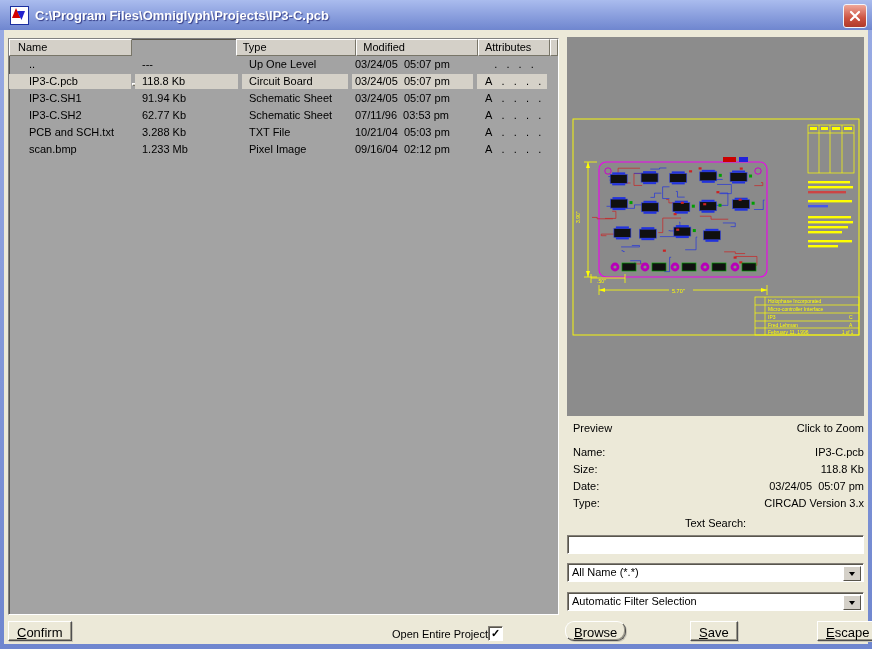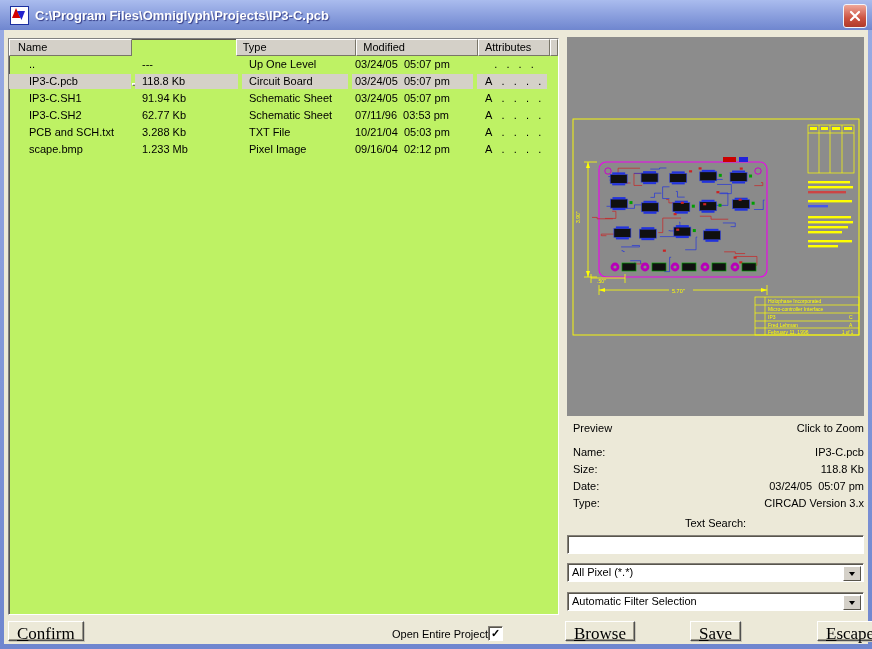--- a/index.html
+++ b/index.html
@@ -14,21 +14,21 @@
   #title-icon{width:17px;height:17px;margin-left:10px;background:#fff;border:1px solid #1b2fa0;flex:0 0 auto;}
   #title-text{margin-left:6px;color:#fff;font-weight:bold;font-size:13px;
     text-shadow:1px 1px 1px rgba(0,0,80,.6);white-space:nowrap;}
   #close-btn{position:absolute;right:5px;top:4px;width:22px;height:22px;border-radius:3px;
     background:linear-gradient(#EFA79A,#CC5240 60%,#B03A2A);border:1px solid #F0F4FC;
     display:flex;align-items:center;justify-content:center;cursor:default;}
   #close-btn svg{display:block;}
   
   #content{position:absolute;left:4px;top:30px;width:864px;height:614px;background:#ECE9D8;}
   
-  #filelist{position:absolute;left:4px;top:8px;width:549px;height:575px;background:#bef264;
+  #filelist{position:absolute;left:4px;top:8px;width:549px;height:575px;background:#a3a3a3;
     border:1px solid;border-color:#808080 #fff #fff #808080;box-shadow:inset 1px 1px 0 #58554c;}
   #header-row{display:flex;height:17px;}
   .hdr{background:#D4D0C8;border:1px solid;border-color:#fff #787568 #787568 #fff;
     box-sizing:border-box;padding:1px 0 0 6px;overflow:hidden;white-space:nowrap;}
   .hdr.c-name{width:126px;padding-left:8px;}
   .hdr.c-size{width:107px;margin-top:44px;}
   .hdr.c-type{width:124px;}
   .hdr.c-mod{width:125px;}
   .hdr.c-attr{width:74px;}
   .hdr.c-fill{flex:1;}
@@ -55,21 +55,21 @@
   .combo{position:absolute;left:563px;width:297px;height:19px;}
   .combo .val{position:absolute;left:4px;top:2px;white-space:nowrap;}
   .combo .drop{position:absolute;right:2px;top:2px;width:16px;height:13px;background:#D4D0C8;
     border:1px solid;border-color:#fff #58554c #58554c #fff;display:flex;align-items:center;justify-content:center;}
   .arrow-down{width:0;height:0;border-left:3.5px solid transparent;border-right:3.5px solid transparent;
     border-top:4px solid #000;}
   
   .btn{position:absolute;height:20px;background:#ECE9D8;
     border:1px solid;border-color:#fff #4f4f4f #4f4f4f #fff;
     box-shadow:inset -1px -1px 0 #9a9789, 1px 1px 0 #c9c6b8;
-    font-family:Liberation Serif, serif;font-size:17px;text-align:center;
+    font-family:Liberation Sans, sans-serif;font-size:13px;text-align:center;
     padding:2px 8px 0 8px;box-sizing:border-box;cursor:default;}
   #open-project{position:absolute;top:596px;right:365px;display:flex;align-items:center;}
   #open-project-checkbox{width:13px;height:13px;background:#fff;border:1px solid;
     border-color:#848078 #fff #fff #848078;box-shadow:inset 1px 1px 0 #58554c;
     display:flex;align-items:center;justify-content:center;font-size:11px;font-weight:bold;line-height:11px;}
   u{text-decoration:underline;}
 </style>
 </head>
 <body>
 
@@ -165,21 +165,21 @@
         <div class="cell c-type">TXT File</div>
         <div class="cell c-mod">10/21/04  05:03 pm</div>
         <div class="cell c-attr">A&nbsp;&nbsp;&nbsp;.&nbsp;&nbsp;&nbsp;.&nbsp;&nbsp;&nbsp;.&nbsp;&nbsp;&nbsp;.</div>
       </div>
 
       <div class="row">
         <div class="cell c-name">
           <span class="ficon">
             
           </span>
-          <span class="fname">scape.bmp</span>
+          <span class="fname">scan.bmp</span>
         </div>
         <div class="cell c-size">1.233 Mb</div>
         <div class="cell c-type">Pixel Image</div>
         <div class="cell c-mod">09/16/04  02:12 pm</div>
         <div class="cell c-attr">A&nbsp;&nbsp;&nbsp;.&nbsp;&nbsp;&nbsp;.&nbsp;&nbsp;&nbsp;.&nbsp;&nbsp;&nbsp;.</div>
       </div>
     </div>
 
     <div id="preview-box">
       <svg id="pcb-svg" width="297" height="379" viewBox="0 0 297 379">
@@ -397,36 +397,36 @@
     </div>
     <div class="info-row" style="top:467px;">
       <span>Type:</span>
       <span style="white-space:pre;">CIRCAD Version 3.x</span>
     </div>
 
     <div id="text-search-label" style="top:487px;">Text Search:</div>
     <input id="search-input" class="sunken" type="text" value="" style="">
 
     <div class="combo sunken" style="top:533px;">
-      <span class="val">All Pixel (*.*)</span>
+      <span class="val">All Name (*.*)</span>
       <span class="drop">
         <span class="arrow-down"></span>
       </span>
     </div>
     <div class="combo sunken" style="top:562px;">
       <span class="val">Automatic Filter Selection</span>
       <span class="drop">
         <span class="arrow-down"></span>
       </span>
     </div>
 
     <button class="btn" style="left:4px;top:591px;min-width:46px;"><u>C</u>onfirm</button>
 
     <div id="open-project">
       <span>Open Entire Project</span>
       <span id="open-project-checkbox">✓</span>
     </div>
 
-    <button class="btn" style="left:561px;top:591px;min-width:47px;"><u>B</u>rowse</button>
+    <button class="btn" style="left:561px;top:591px;min-width:47px;border-radius:9px;"><u>B</u>rowse</button>
     <button class="btn" style="left:686px;top:591px;min-width:45px;"><u>S</u>ave</button>
     <button class="btn" style="left:813px;top:591px;min-width:47px;"><u>E</u>scape</button>
   </div>
 </div>
 
 </body></html>

